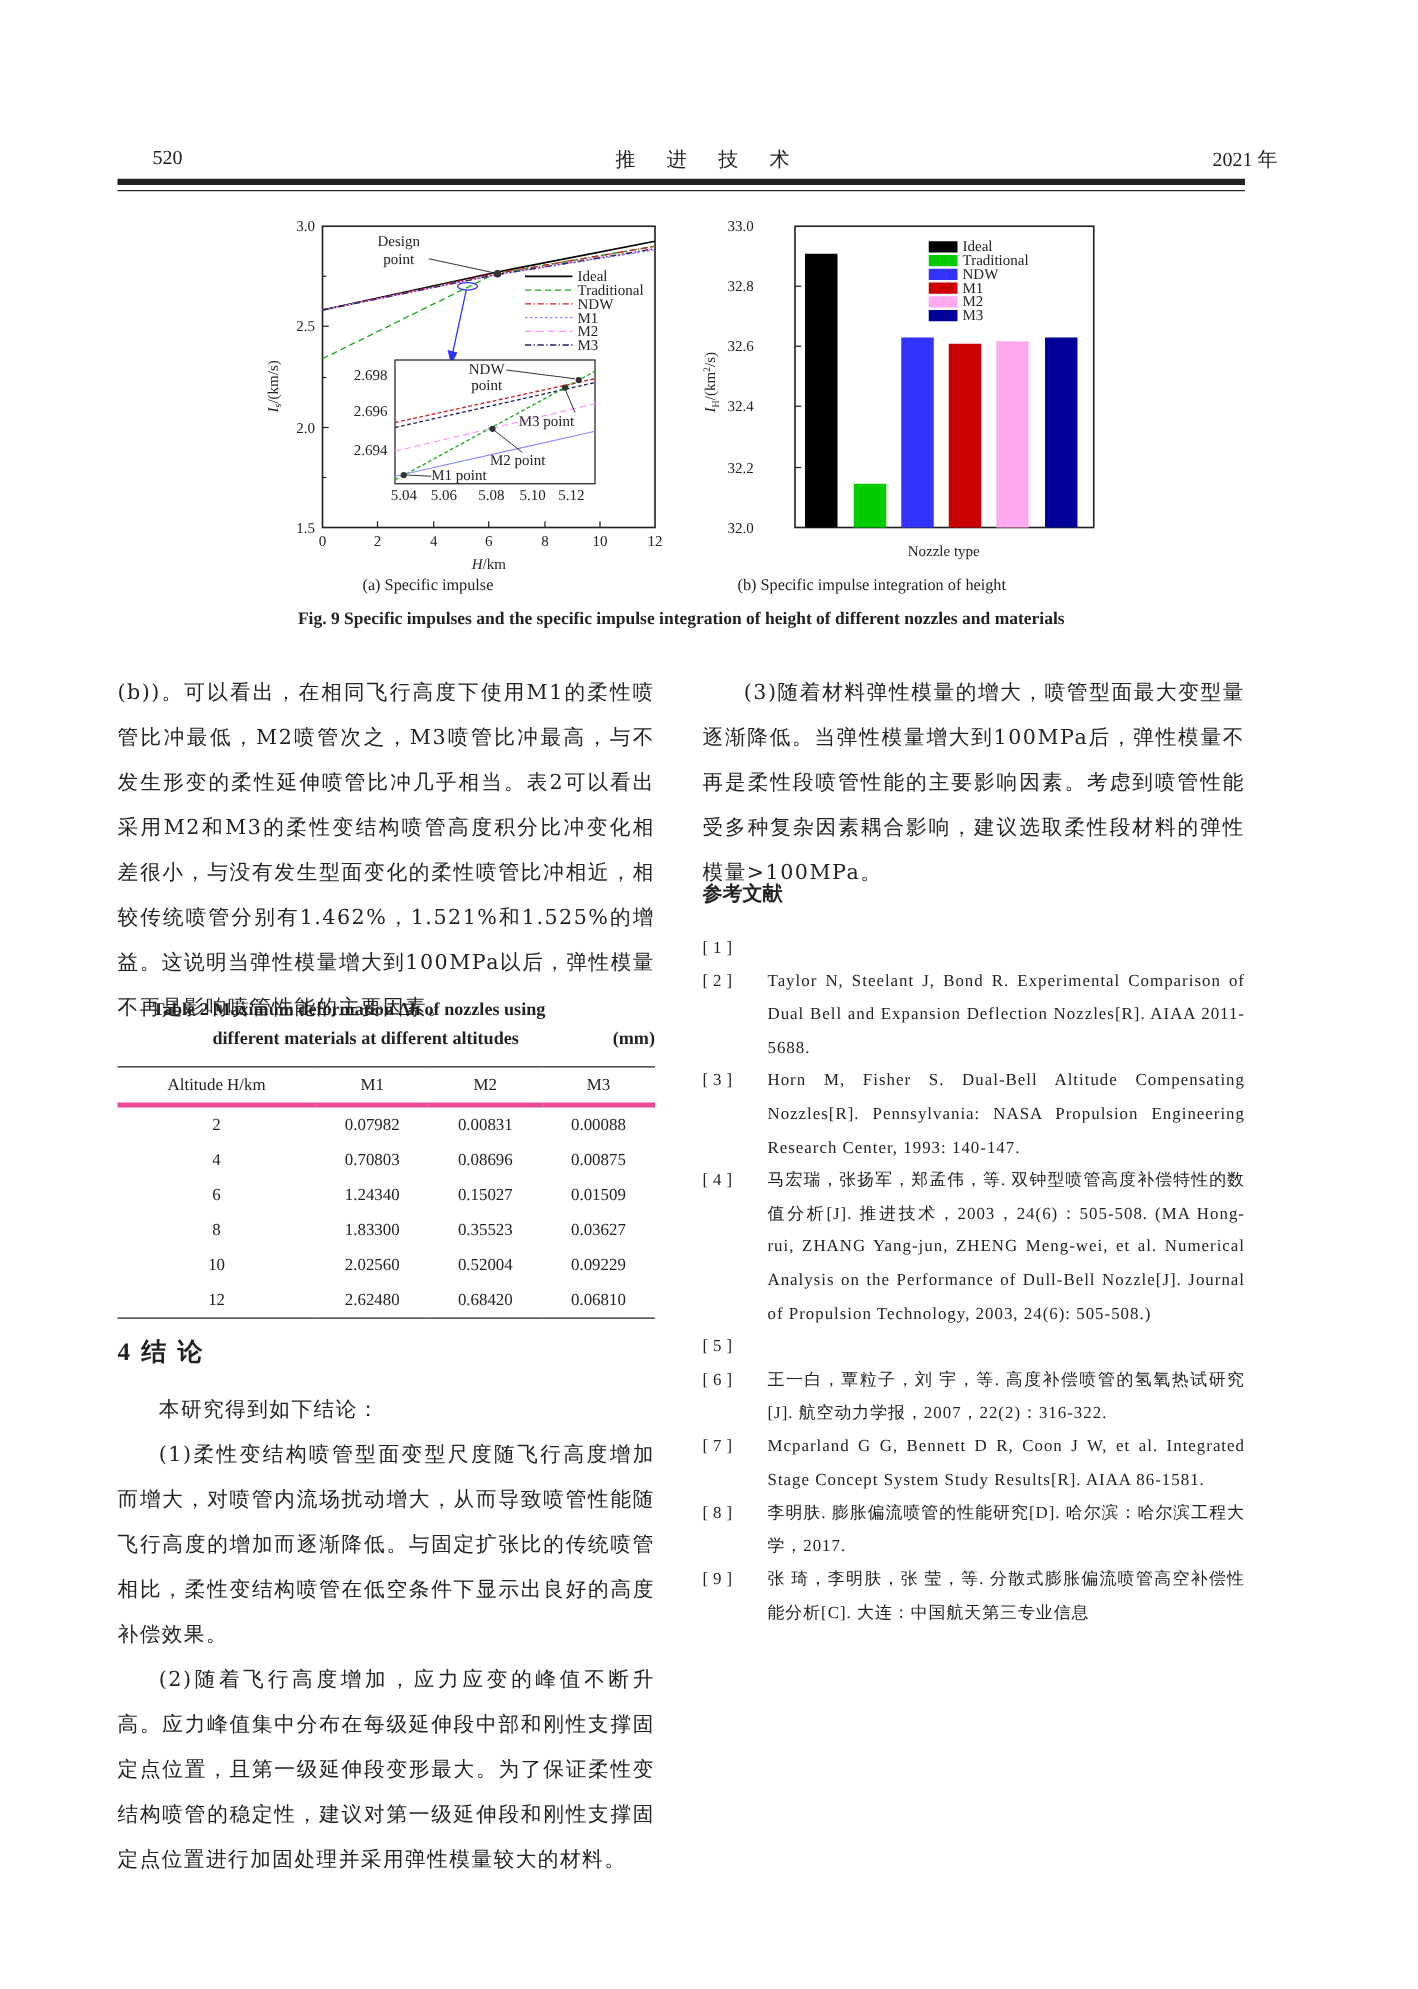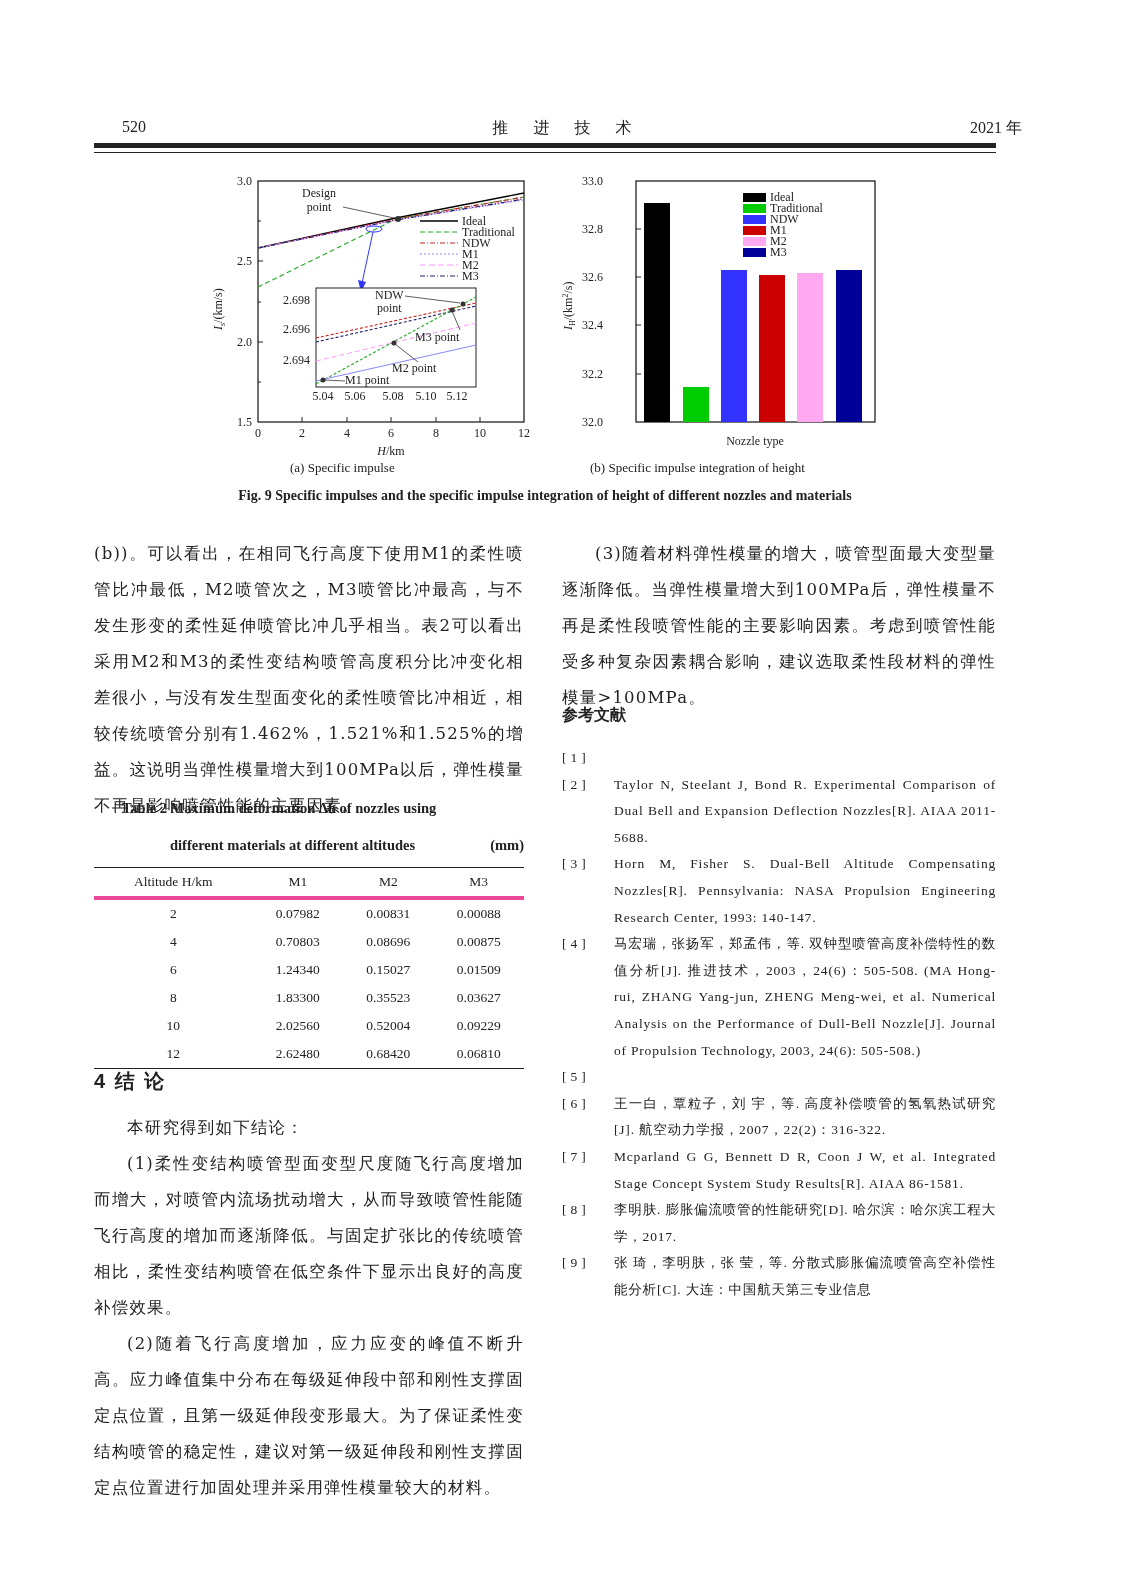--- a/index.html
+++ b/index.html
@@ -21,21 +21,21 @@
   .para { font-size: 16.5px; line-height: 36px; text-align: justify; letter-spacing: 1.2px; }
   .para p { margin: 0; }
   .indent { text-indent: 2em; }
 
   .tbl-title { font-family: "Liberation Serif", serif; font-weight: bold; font-size: 14.5px; }
   table.t2 { border-collapse: collapse; width: 430px; font-family: "Liberation Serif", serif; font-size: 13.5px; }
   table.t2 th { font-weight: normal; height: 26px; border-top: 1.5px solid #222; border-bottom: 4px solid #ec4899; }
   table.t2 td { text-align: center; height: 26px; }
   table.t2 tr.last td { border-bottom: 1.5px solid #222; }
 
-  .sec-title { font-size: 20px; font-weight: bold; font-family: Liberation Sans, sans-serif; letter-spacing: 2px; }
+  .sec-title { font-size: 20px; font-weight: bold; font-family: Liberation Serif, serif; letter-spacing: 2px; }
   .ref-head { font-size: 16px; font-weight: bold; font-family: "DejaVu Sans", sans-serif; }
   .refs { font-size: 13.5px; line-height: 26.6px; font-family: "Liberation Serif", serif; letter-spacing: 0.8px; }
   .ref { display: flex; text-align: justify; }
   .ref .num { width: 52px; flex: none; letter-spacing: 4px; }
   .ref .txt { flex: 1; }
 </style>
 </head>
 <body>
 
 <div class="abs hdr-num">520</div>
@@ -190,21 +190,21 @@
   <div class="abs sub-caption" style="left:420px;top:292px;width:320px;">(b) Specific impulse integration of height</div>
 </div>
 <div class="abs fig-caption">Fig. 9    Specific impulses and the specific impulse integration of height of different nozzles and materials</div>
 
 <div class="abs col-left para" style="top:536px;">
   <p>(b))。可以看出，在相同飞行高度下使用M1的柔性喷管比冲最低，M2喷管次之，M3喷管比冲最高，与不发生形变的柔性延伸喷管比冲几乎相当。表2可以看出采用M2和M3的柔性变结构喷管高度积分比冲变化相差很小，与没有发生型面变化的柔性喷管比冲相近，相较传统喷管分别有1.462%，1.521%和1.525%的增益。这说明当弹性模量增大到100MPa以后，弹性模量不再是影响喷管性能的主要因素。</p>
 </div>
 
 <div class="abs col-left" style="top:800px;">
   <div class="tbl-title" style="padding-left:28px;">Table 2    Maximum deformation Δh of nozzles using</div>
-  <div style="position:relative;height:26px;margin-top:20px;">
+  <div style="position:relative;height:26px;margin-top:6px;">
     <span class="tbl-title" style="position:absolute;left:76px;">different materials at different altitudes</span>
     <span class="tbl-title" style="position:absolute;right:0;">(mm)</span>
   </div>
   <table class="t2" style="margin-top:4px;">
     <thead>
       <tr>
         <th>Altitude H/km</th>
         <th>M1</th>
         <th>M2</th>
         <th>M3</th>

